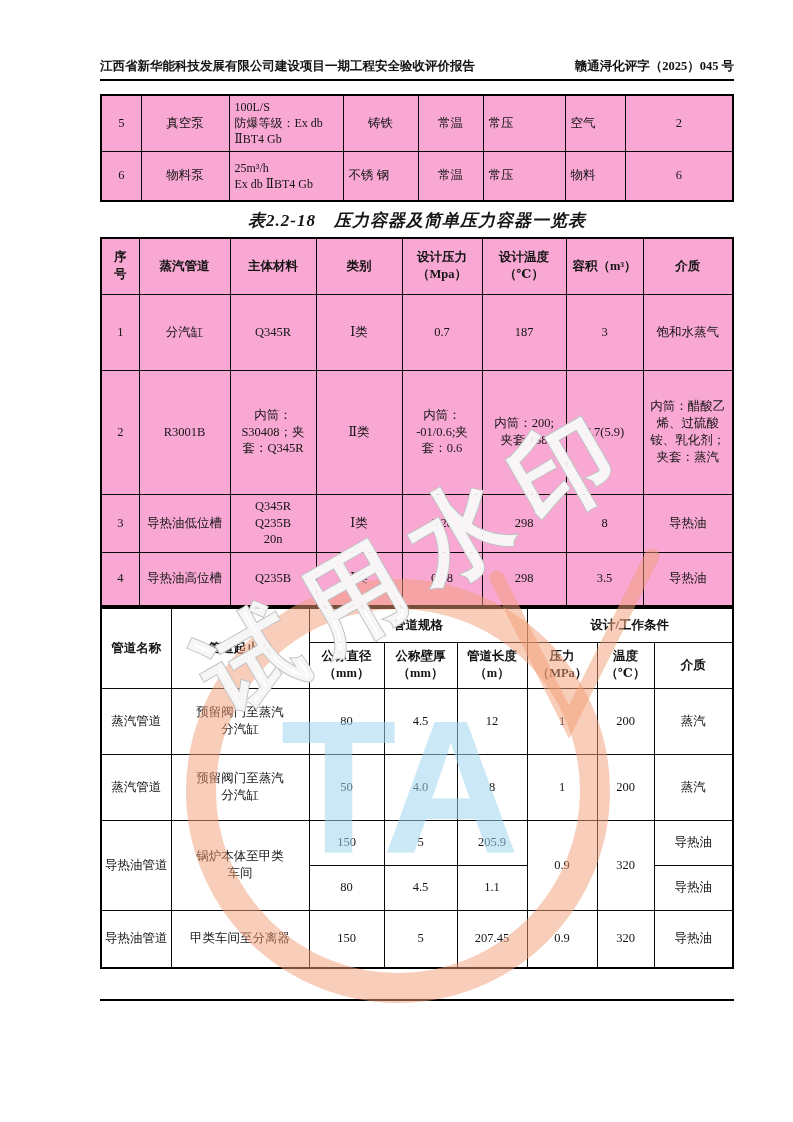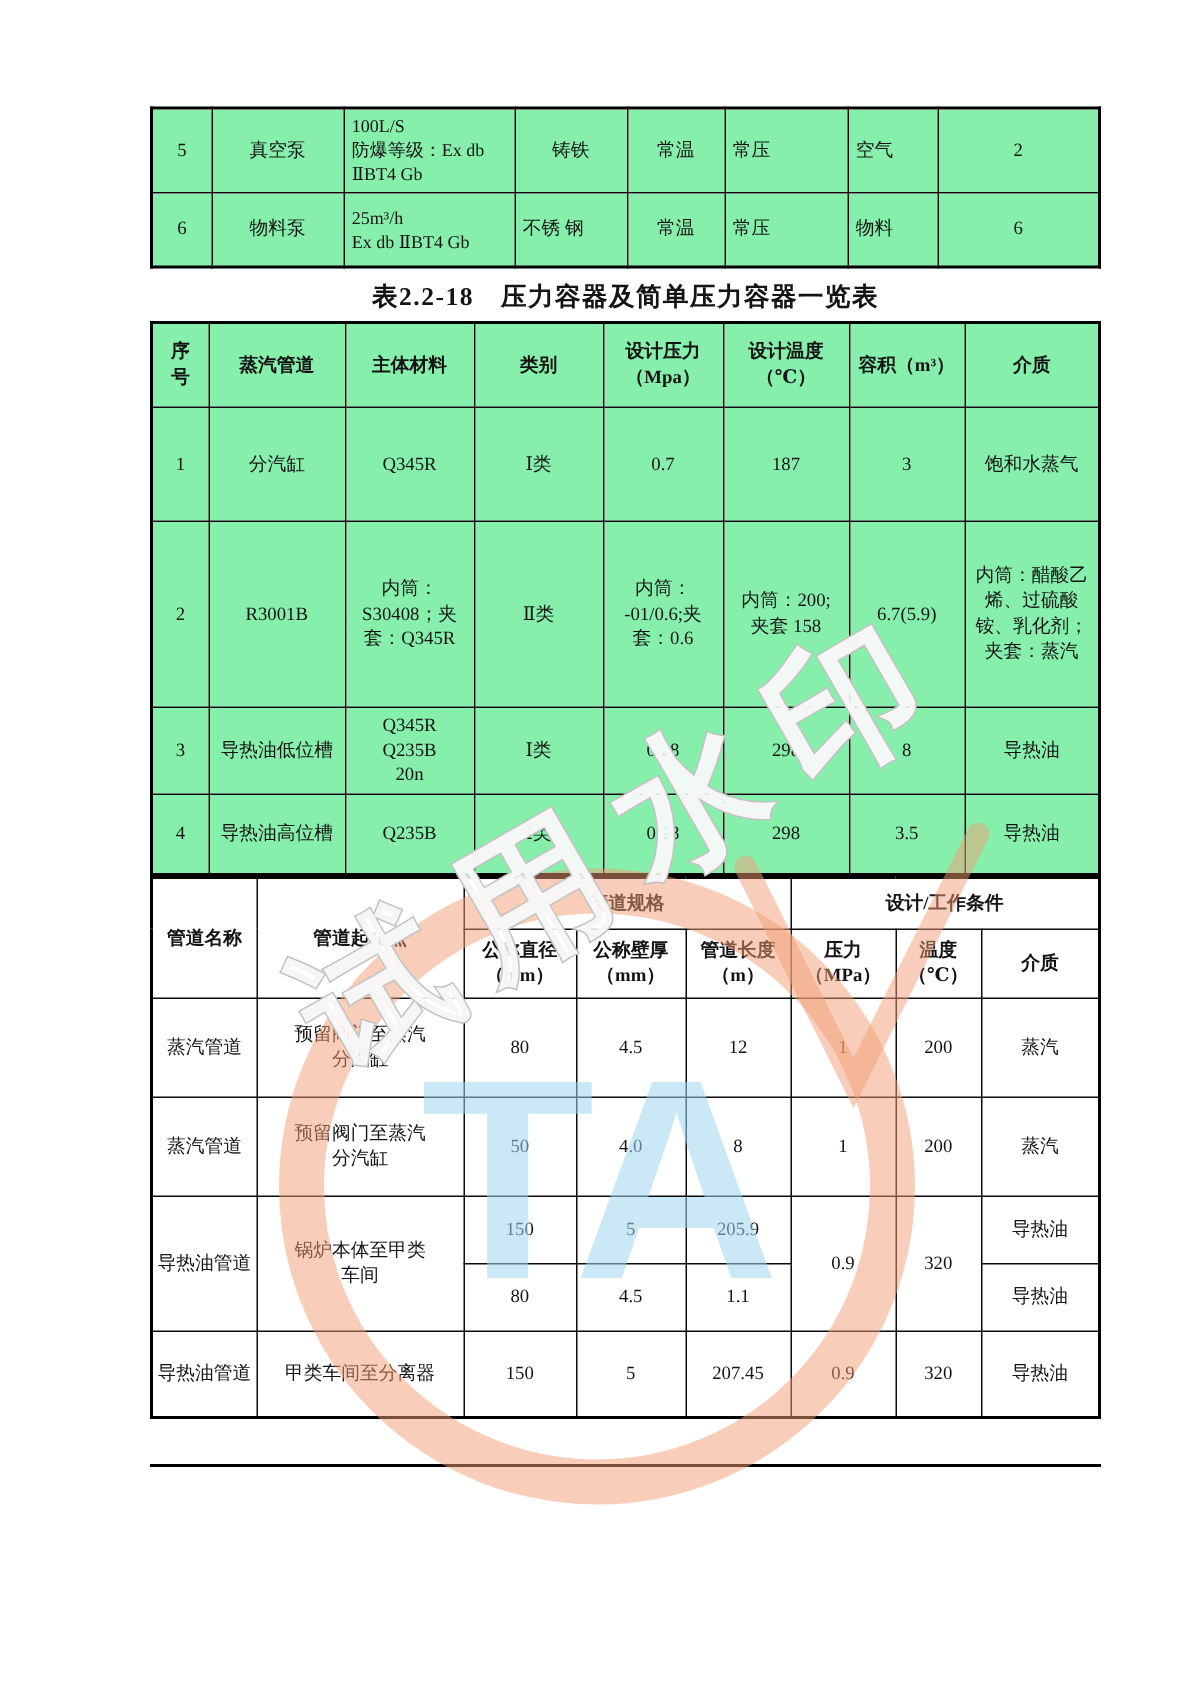--- a/index.html
+++ b/index.html
@@ -7,38 +7,42 @@
         font-family:"Liberation Serif","DejaVu Serif",serif;color:#141414;}
   .content{position:absolute;left:100px;top:58px;width:634px;}
   .hdr{display:flex;justify-content:space-between;align-items:flex-end;
        font-weight:bold;font-size:12.5px;white-space:nowrap;
        padding-bottom:4px;border-bottom:2px solid #000;}
   .hdr .right{margin-left:10px;}
   table.tbl{border-collapse:collapse;table-layout:fixed;width:634px;border:2px solid #000;}
   table.tbl td{border:1.5px solid #0a0a0a;text-align:center;vertical-align:middle;
        font-size:12.5px;line-height:1.35;padding:2px 3px;white-space:pre-line;
        overflow:hidden;}
-  table.gray td{background:#86efac;}
+  table.gray td{background:#f9a8d4;}
   .tl{text-align:left !important;padding-left:5px !important;}
   .t1{margin-top:13px;}
-  .title{font-size:17px;font-weight:bold;text-align:center;margin:7px 0 5px 0;letter-spacing:1px;}
+  .title{font-size:17px;font-weight:bold;text-align:center;margin:7px 0 5px 0;letter-spacing:1px;font-style:italic;}
   .hd{font-weight:bold;}
   .footer-line{border-top:2px solid #000;margin-top:30px;}
   .pageno{text-align:center;font-size:12px;margin-top:16px;}
   .wm{position:absolute;left:0;top:0;z-index:9;pointer-events:none;}
   .wmchar{font-weight:bold;text-anchor:middle;paint-order:stroke;
           stroke:#c2c2c2;stroke-width:2px;fill:rgba(255,255,255,0.85);
           font-family:"Liberation Serif","DejaVu Serif",serif;font-size:100px;}
 </style>
 </head>
 <body>
 
 <div class="page">
   <div class="content">
 
+    <div class="hdr">
+      <span class="left">江西省新华能科技发展有限公司建设项目一期工程安全验收评价报告</span>
+      <span class="right">赣通浔化评字（2025）045 号</span>
+    </div>
 
     <table class="tbl gray t1">
       <colgroup>
         <col style="width:40px">
           <col style="width:88px">
           <col style="width:114px">
           <col style="width:75px">
         <col style="width:65px">
           <col style="width:82px">
           <col style="width:60px">

